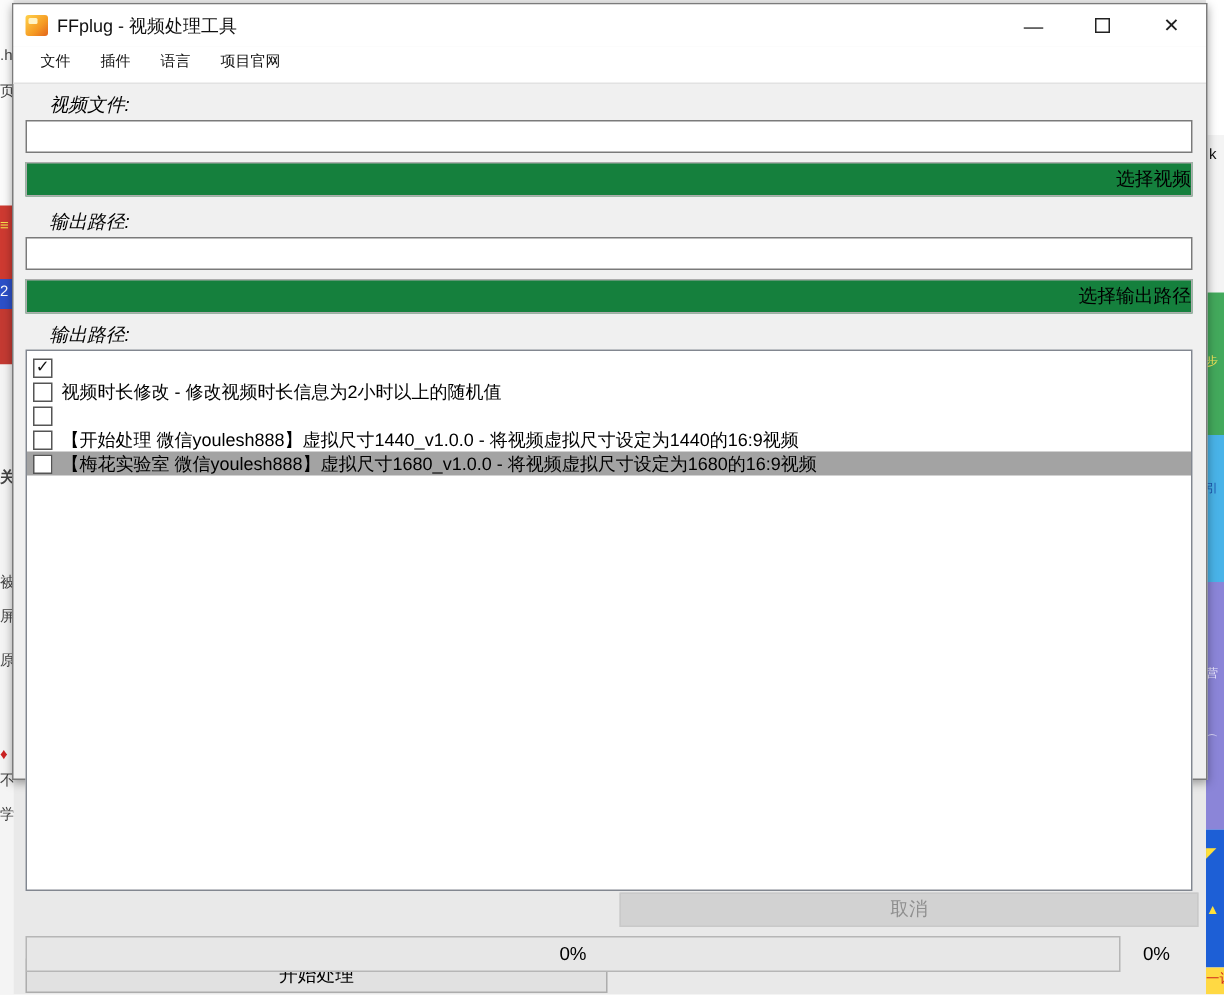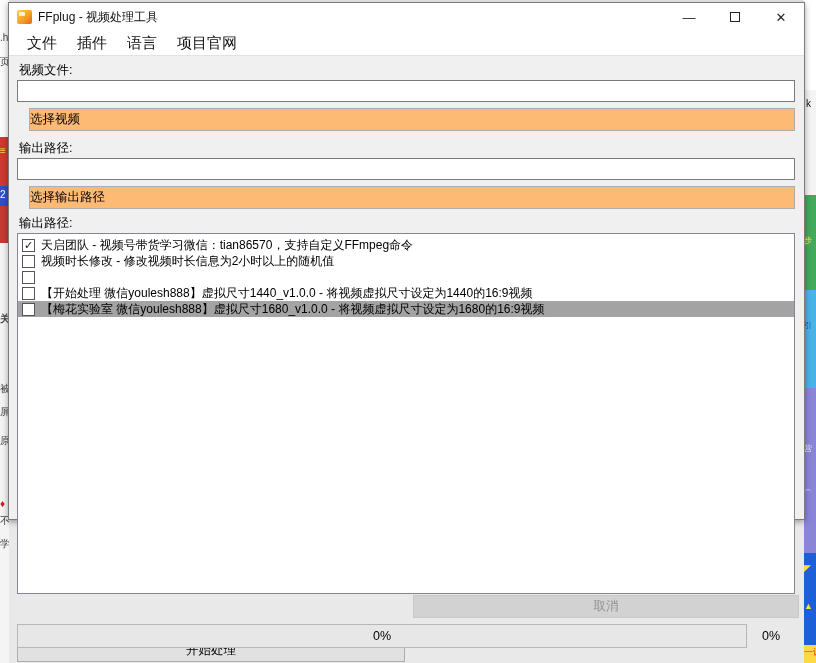--- a/index.html
+++ b/index.html
@@ -35,35 +35,35 @@
   .title-text { font-size:12px; color:#111; }
   .win-controls { margin-left:auto; display:flex; height:100%; }
   .win-btn {
     width:46px; height:100%; display:flex; align-items:center; justify-content:center;
     font-size:13px; color:#222; cursor:default;
   }
   .maxi-box { width:10px; height:10px; border:1px solid #222; display:inline-block; }
 
   .menubar {
     position:absolute; top:28px; left:0; right:0; height:25px;
-    background:#ffffff; display:flex; align-items:center; padding-left:8px;
-    border-bottom:1px solid #e2e2e2; font-size:15px; color:#111;
+    background:#ffffff; display:flex; padding-left:8px;
+    border-bottom:1px solid #e2e2e2; font-size:10px; color:#111;
   }
   .menu-item { padding:3px 10px; }
 
-  .field-label { position:absolute; left:10px; font-size:12.5px; color:#000; }
+  .field-label { position:absolute; left:24px; font-size:12.5px; color:#000;font-style:italic; }
   .text-input {
     position:absolute; left:8px; right:9px; height:22px;
     background:#ffffff; border:1px solid #7a7a7a; font-size:12px; padding:0 4px;
     font-family:inherit;
   }
   .wide-btn {
-    position:absolute; left:20px; right:9px; height:23px;
-    background:#fdba74; border:1px solid #adadad; font-size:12.5px; color:#000;
-    font-family:inherit; text-align:left; line-height:21px; cursor:default;
+    position:absolute; left:8px; right:9px; height:23px;
+    background:#15803d; border:1px solid #adadad; font-size:12.5px; color:#000;
+    font-family:inherit; text-align:right; line-height:21px; cursor:default;
   }
 
   .listbox {
     position:absolute; left:8px; right:9px; top:230px; height:361px;
     background:#ffffff; border:1px solid #828790; overflow:hidden; padding-top:3px;
   }
   .plugin-row {
     display:flex; align-items:center; height:16px; padding-left:4px;
     font-size:12px; color:#000; white-space:nowrap;
   }
@@ -180,21 +180,20 @@
   <button class="wide-btn" style="top:183px;">选择输出路径</button>
 
   <span class="field-label" style="top:212px;">输出路径:</span>
 
   <div class="listbox">
 
   <div class="plugin-row checked">
         <span class="checkbox">
           <span class="check">✓</span>
         </span>
-        <span class="plugin-label">天启团队 - 视频号带货学习微信：tian86570，支持自定义FFmpeg命令</span>
       </div>
       <div class="plugin-row">
         <span class="checkbox"></span>
         <span class="plugin-label">视频时长修改 - 修改视频时长信息为2小时以上的随机值</span>
       </div>
       <div class="plugin-row">
         <span class="checkbox"></span>
       </div>
       <div class="plugin-row">
         <span class="checkbox"></span>

